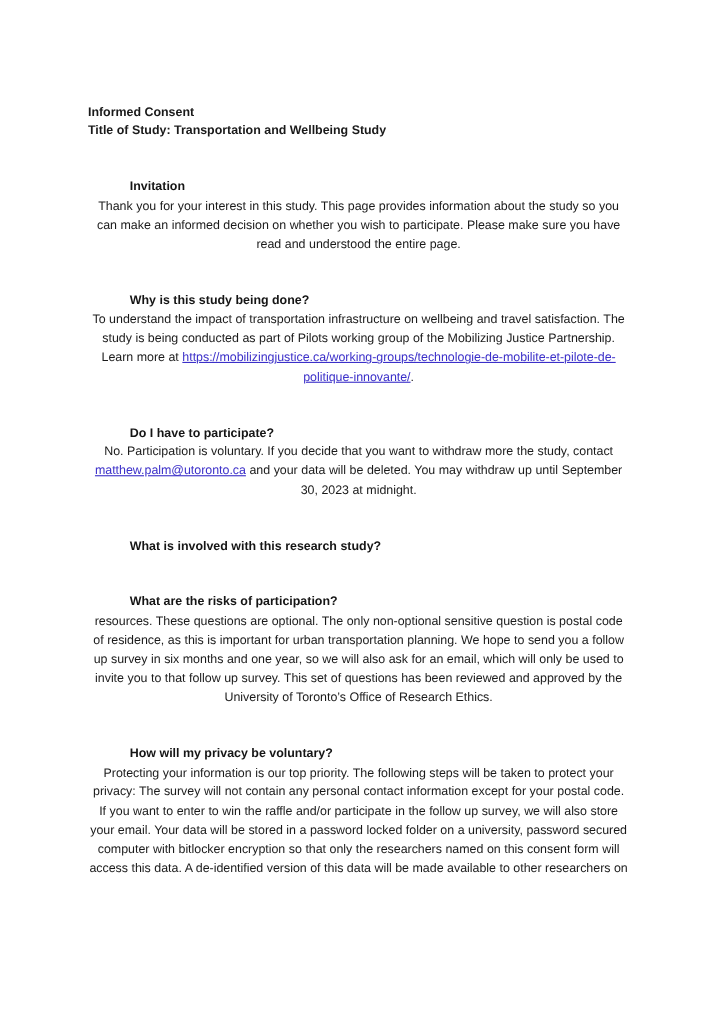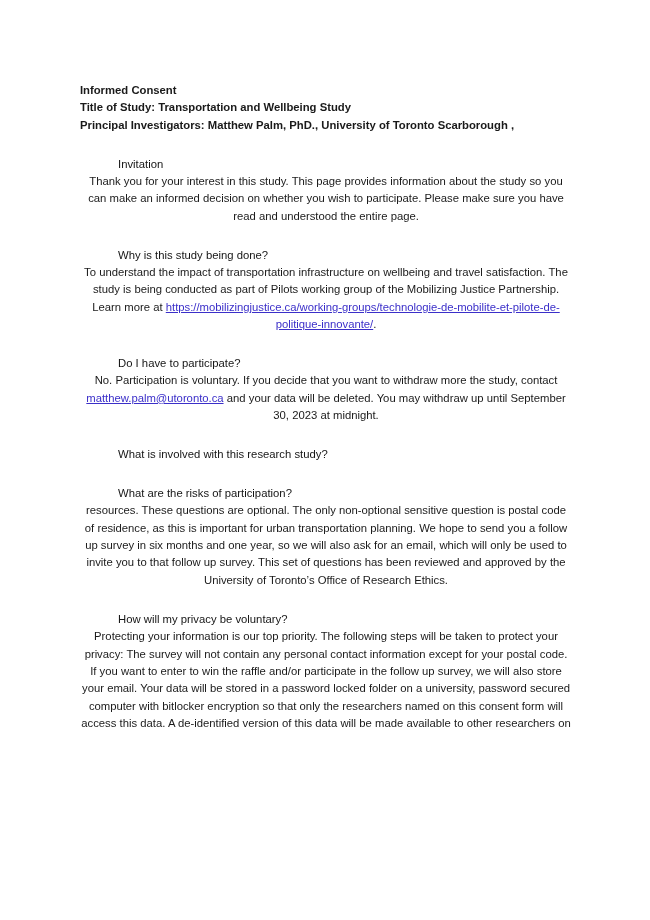--- a/index.html
+++ b/index.html
@@ -21,37 +21,37 @@
     background: #ffffff;
     box-sizing: border-box;
   }
   .doc-body {
     position: absolute;
     left: 80px;
     top: 78px;
     width: 492px;
   }
   .block {
-    margin: 4px 0 0 0;
+    margin: 16px 0 0 0;
   }
   .line,
   .para {
     font-size: 11.3px;
     line-height: 17.4px;
     color: #1a1a1a;
     letter-spacing: -0.02px;
     word-spacing: 0.1px;
   }
   .bold {
     font-weight: bold;
   }
   .heading {
     font-size: 11.3px;
     line-height: 17.4px;
-    font-weight: normal;
+    font-weight: bold;
     color: #151515;
     padding-left: 38px;
   }
   .para {
     text-align: center;
   }
   .gap {
     height: 17.4px;
   }
   a.doclink,
@@ -63,21 +63,20 @@
 </style>
 </head>
 <body>
 
 <div class="page">
   <div class="doc-body">
 
     <div class="block">
       <div class="line bold">Informed Consent</div>
       <div class="line"><span class="bold">Title of Study:</span><span class="bold"> Transportation and Wellbeing Study</span></div>
-      <div class="line"><span class="bold">Principal Investigators:</span><span class="bold"> Matthew Palm, PhD., University of Toronto Scarborough ,</span></div>
     </div>
 
     <div class="gap"></div>
 
     <div class="block">
       <div class="heading">Invitation</div>
       <div class="para">Thank you for your interest in this study. This page provides information about the study so you can make an informed decision on whether you wish to participate. Please make sure you have read and understood the entire page.</div>
     </div>
 
     <div class="gap"></div>

